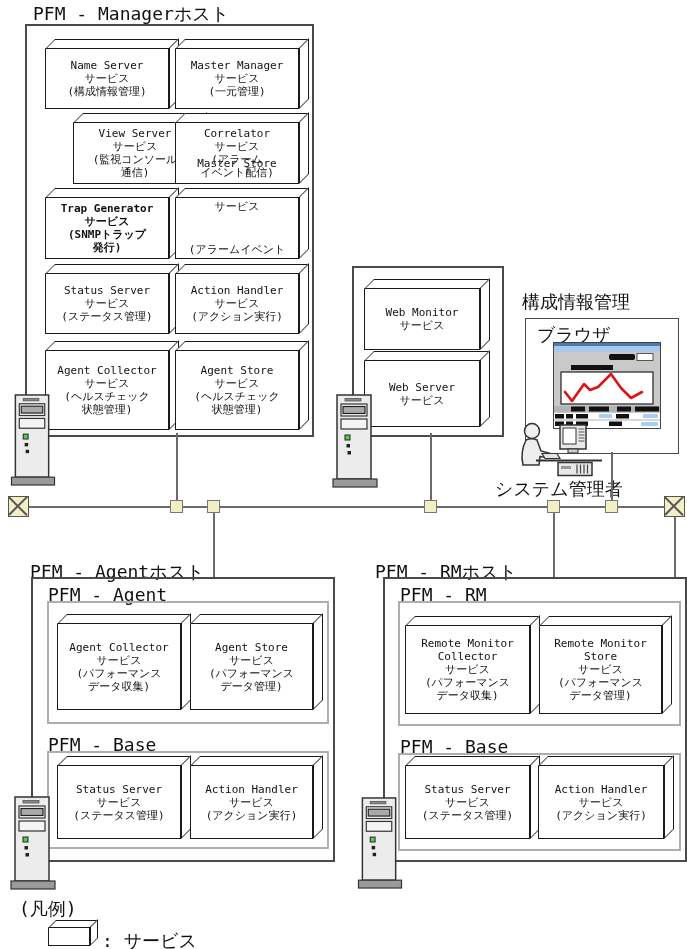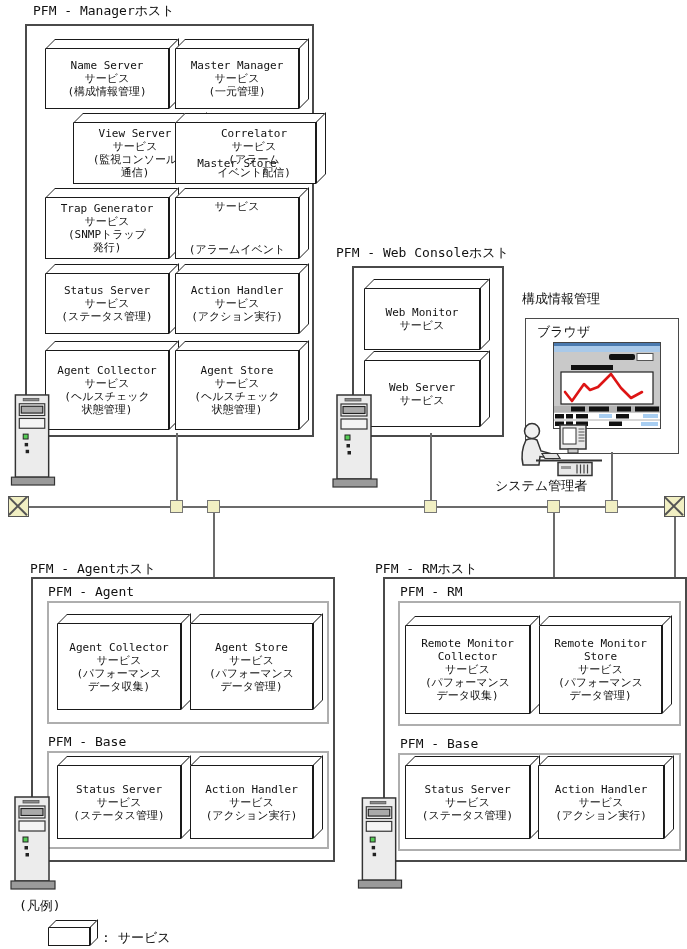--- a/index.html
+++ b/index.html
@@ -1,18 +1,18 @@
 <!DOCTYPE html>
 <html style="--diagram-line: #6b6b6b; --connector-fill: #f1efc3; --host-border: #4a4a4a; --group-border: #aeaeae; --service-border: #1a1a1a; --chart-line-red: #dd1414; --browser-titlebar: #a9c9e9; --browser-titlebar-top: #4a7ab0; --browser-body: #c9c9c9; --table-cell-blue: #a8cef2;"><head>
 <meta charset="utf-8">
 <style>
   html,body{margin:0;padding:0;background:#fff;}
   #canvas{position:relative;width:687px;height:949px;background:#fff;overflow:hidden;
           font-family:"DejaVu Sans Mono",monospace;color:#111;font-size:11px;}
-  .lbl{position:absolute;font-size:13px;white-space:nowrap;letter-spacing:0px;}
+  .lbl{position:absolute;font-size:18px;white-space:nowrap;letter-spacing:0px;}
   .hostbox{position:absolute;border:2px solid var(--host-border,#4a4a4a);}
   .groupbox{position:absolute;border:2px solid var(--group-border,#aeaeae);}
   
   .svc{position:absolute;--d:8px;background:#fff;border:1.5px solid var(--service-border,#1a1a1a);
        display:flex;flex-direction:column;align-items:center;justify-content:center;
        text-align:center;line-height:13px;font-size:11px;}
   .svc::before,.svc::after{content:"";position:absolute;background:#fff;
        border:1px solid var(--service-border,#1a1a1a);}
   .svc::before{left:-1px;top:calc(-2.5px - var(--d));width:100%;height:var(--d);
        transform:skewX(-45deg);transform-origin:0 100%;}
@@ -126,21 +126,20 @@
         <rect x="42" y="40.5" width="34" height="13" fill="#e8e8e8" stroke="#333" stroke-width="1.5"></rect>
         <rect x="45" y="44" width="10" height="3" fill="#999999"></rect>
         <path d="M61,42.5 v9 M64.5,42.5 v9 M68,42.5 v9 M71.5,42.5 v9" stroke="#444" stroke-width="1.2" fill="none"></path>
       </symbol>
     </defs>
   </svg>
 
   <div class="lbl" id="manager-label">PFM - Managerホスト</div>
   <div class="hostbox" id="manager-box"></div>
 
-  <div class="lbl" id="wc-label">PFM - Web Consoleホスト</div>
   <div class="hostbox" id="wc-box"></div>
 
   <div class="lbl" id="console-label">構成情報管理</div>
   <div id="console-box"></div>
   <div class="lbl" id="browser-label">ブラウザ</div>
   <svg class="icon" id="browser-shot" width="108" height="87">
       <use href="#sym-browser"></use>
     </svg>
   <svg class="icon" id="admin-icon" width="86" height="58">
       <use href="#sym-admin"></use>
@@ -202,27 +201,27 @@
       <div>Master Manager</div>
       <div>サービス</div>
       <div>(一元管理)</div>
     </div>
     <div class="svc" style="left: 45px; top: 122px; width: 122px; height: 60px; margin-left: 28px;">
       <div>View Server</div>
       <div>サービス</div>
       <div>(監視コンソール</div>
       <div>通信)</div>
     </div>
-    <div class="svc" style="left: 175px; top: 122px; width: 122px; height: 60px; padding-left: 17px;">
+    <div class="svc" style="left: 175px; top: 122px; width: 122px; height: 60px;">
       <div>Correlator</div>
       <div>サービス</div>
       <div>(アラーム</div>
       <div>イベント配信)</div>
     </div>
-    <div class="svc" style="left: 45px; top: 197px; width: 122px; height: 60px;">
+    <div class="svc" style="left: 45px; top: 197px; width: 122px; height: 60px; font-weight: bold;">
       <div>Trap Generator</div>
       <div>サービス</div>
       <div>(SNMPトラップ</div>
       <div>発行)</div>
     </div>
     <div class="svc" style="left: 175px; top: 197px; width: 122px; height: 60px; gap: 30px;">
       <div>Master Store</div>
       <div>サービス</div>
       <div>(アラームイベント</div>
       <div>データ管理)</div>

